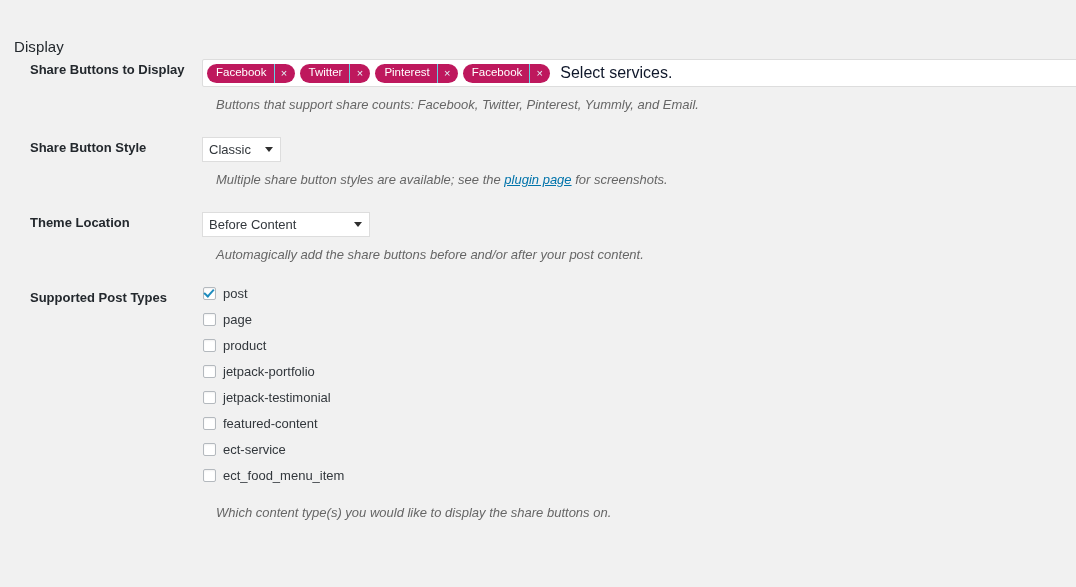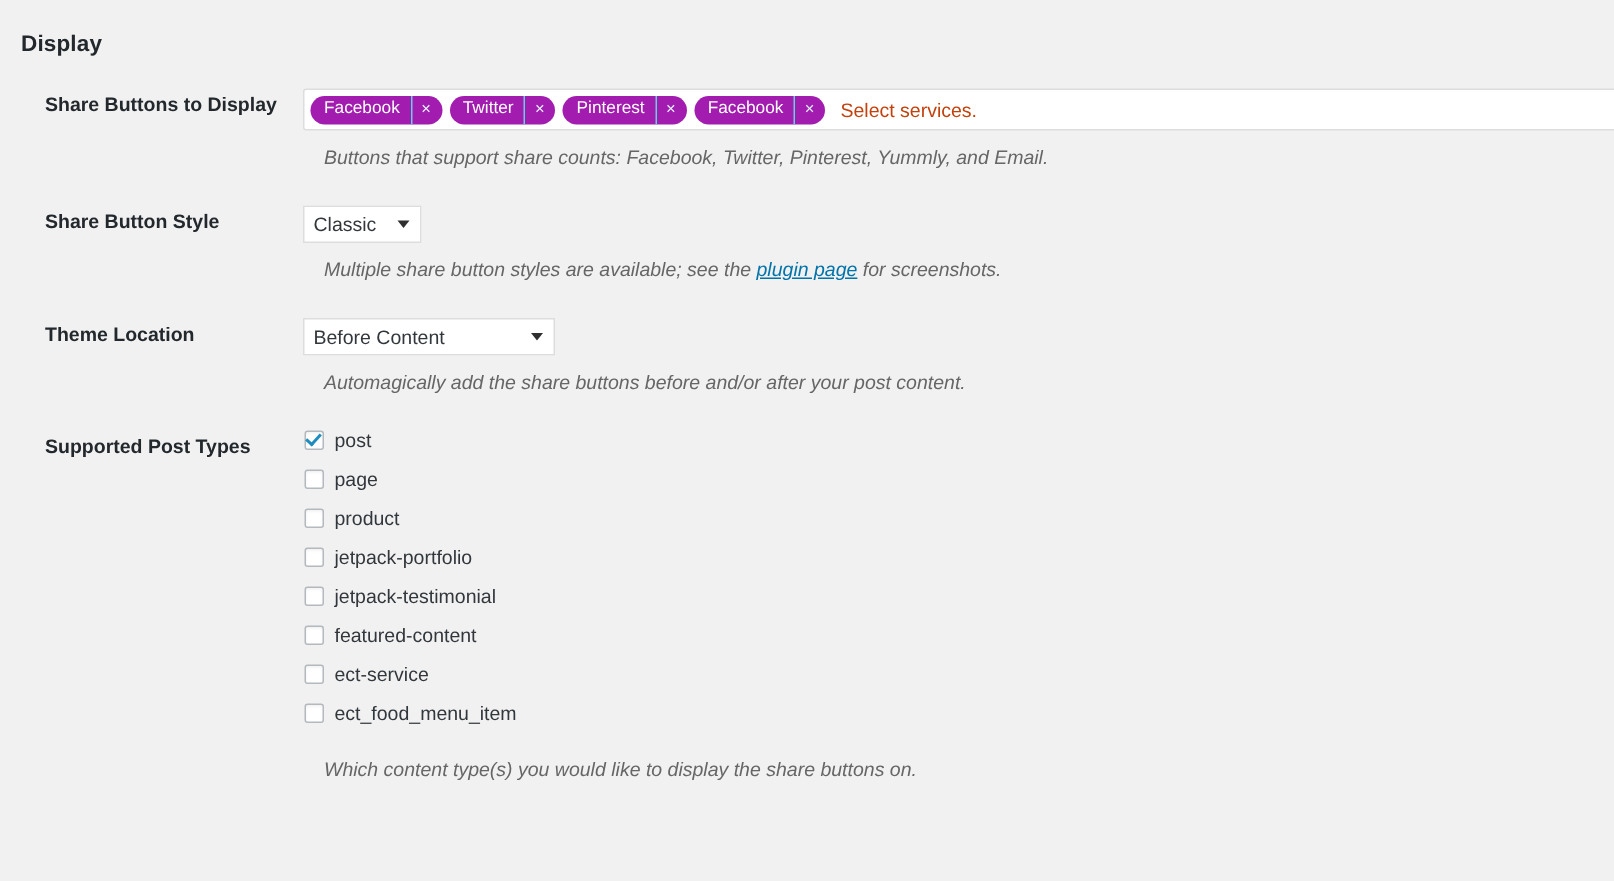--- a/index.html
+++ b/index.html
@@ -14,23 +14,23 @@
     font-size: 13px;
     color: #23282d;
     overflow: hidden;
     position: relative;
   }
 
   
   .page-heading {
     position: absolute;
     left: 14px;
-    top: 9px;
+    top: 26px;
     font-size: 15px;
-    font-weight: bold;
+    font-weight: normal;
     color: #23282d;
     letter-spacing: .1px;
   }
 
   
   .form-table {
     position: absolute;
     left: 16px;
     top: 48px;
     width: 1076px;
@@ -85,21 +85,21 @@
   .ms-inner {
     display: flex;
     align-items: center;
     height: 26px;
     gap: 5px;
   }
   .tag {
     display: inline-flex;
     align-items: center;
     height: 19px;
-    background: #a21caf;
+    background: #be185d;
     color: #ffffff;
     border-radius: 10px;
     font-size: 11.5px;
     line-height: 1;
     padding: 0 2px 0 9px;
     white-space: nowrap;
     cursor: default;
   }
   .tag-label {
     padding-right: 7px;
@@ -112,22 +112,22 @@
     justify-content: center;
     width: 17px;
     height: 19px;
     color: #e3f7fb;
     font-size: 11px;
     cursor: pointer;
     border-left: 1px solid #63d0e3;
     padding-left: 1px;
   }
   .ms-placeholder {
-    color: #c2410c;
-    font-size: 13px;
+    color: #0f172a;
+    font-size: 16px;
     padding-left: 5px;
     line-height: 1;
   }
 
   
   .wp-select {
     -webkit-appearance: none;
     -moz-appearance: none;
     appearance: none;
     background: #fff;

